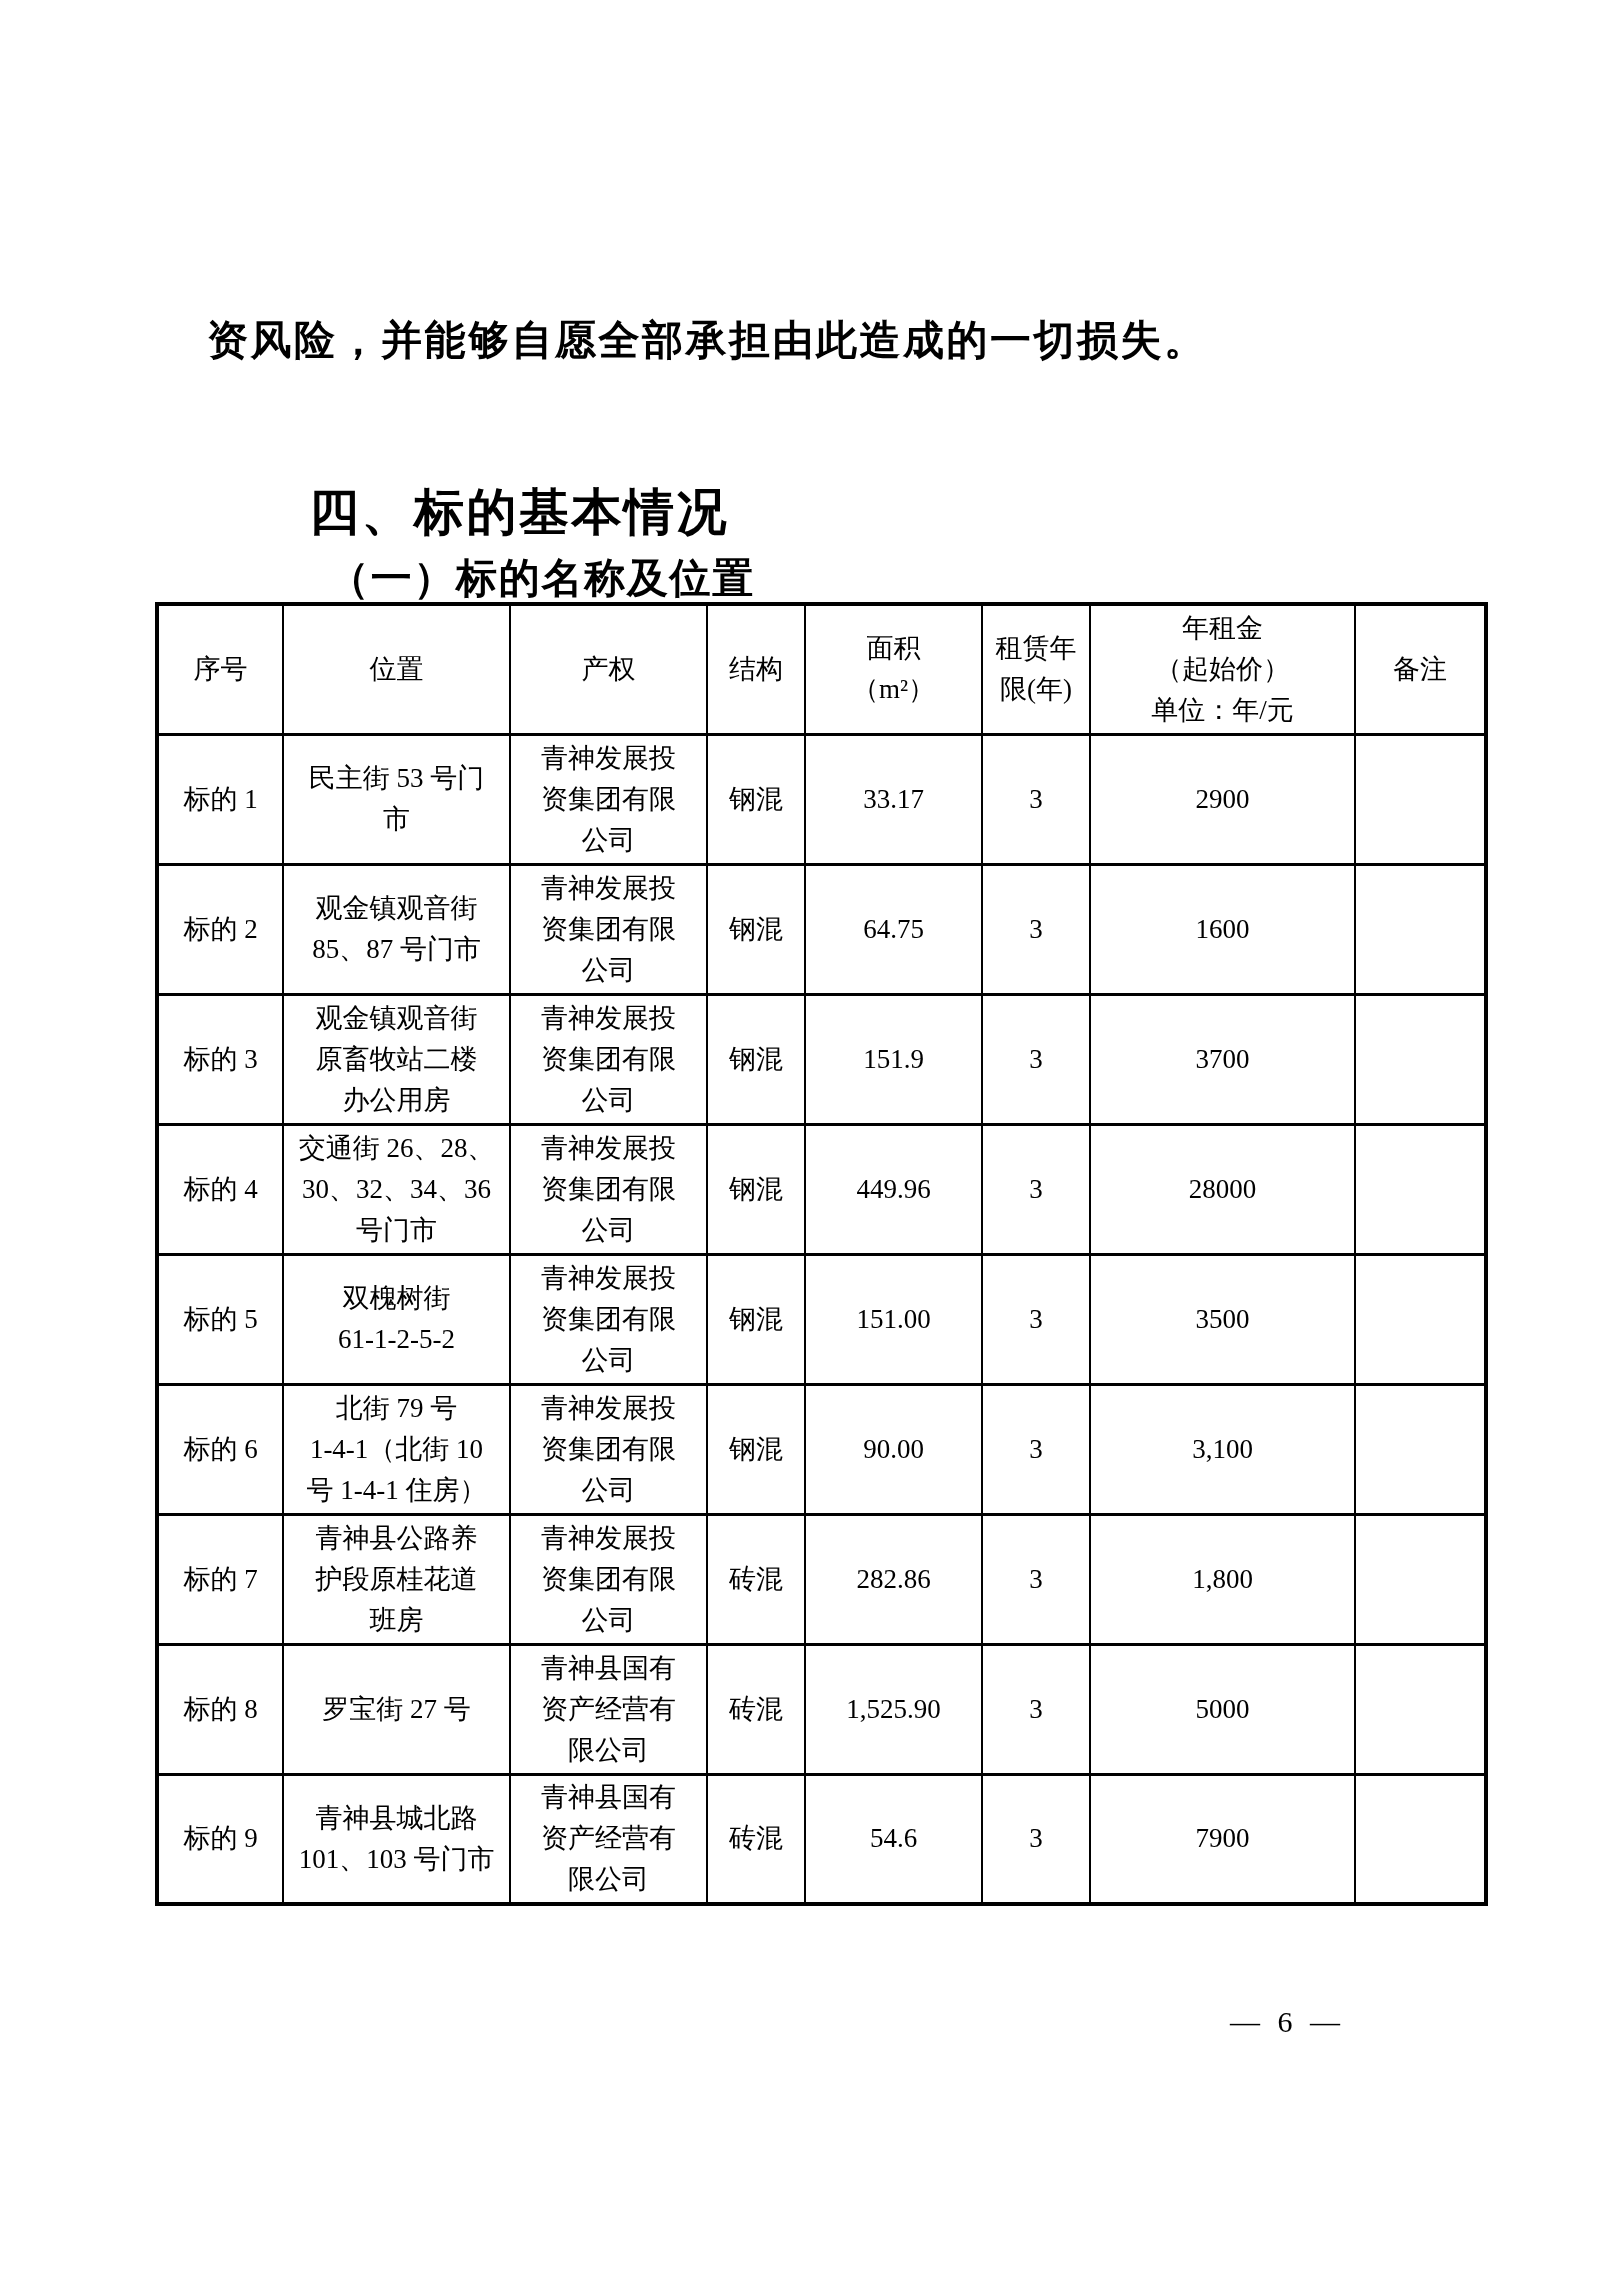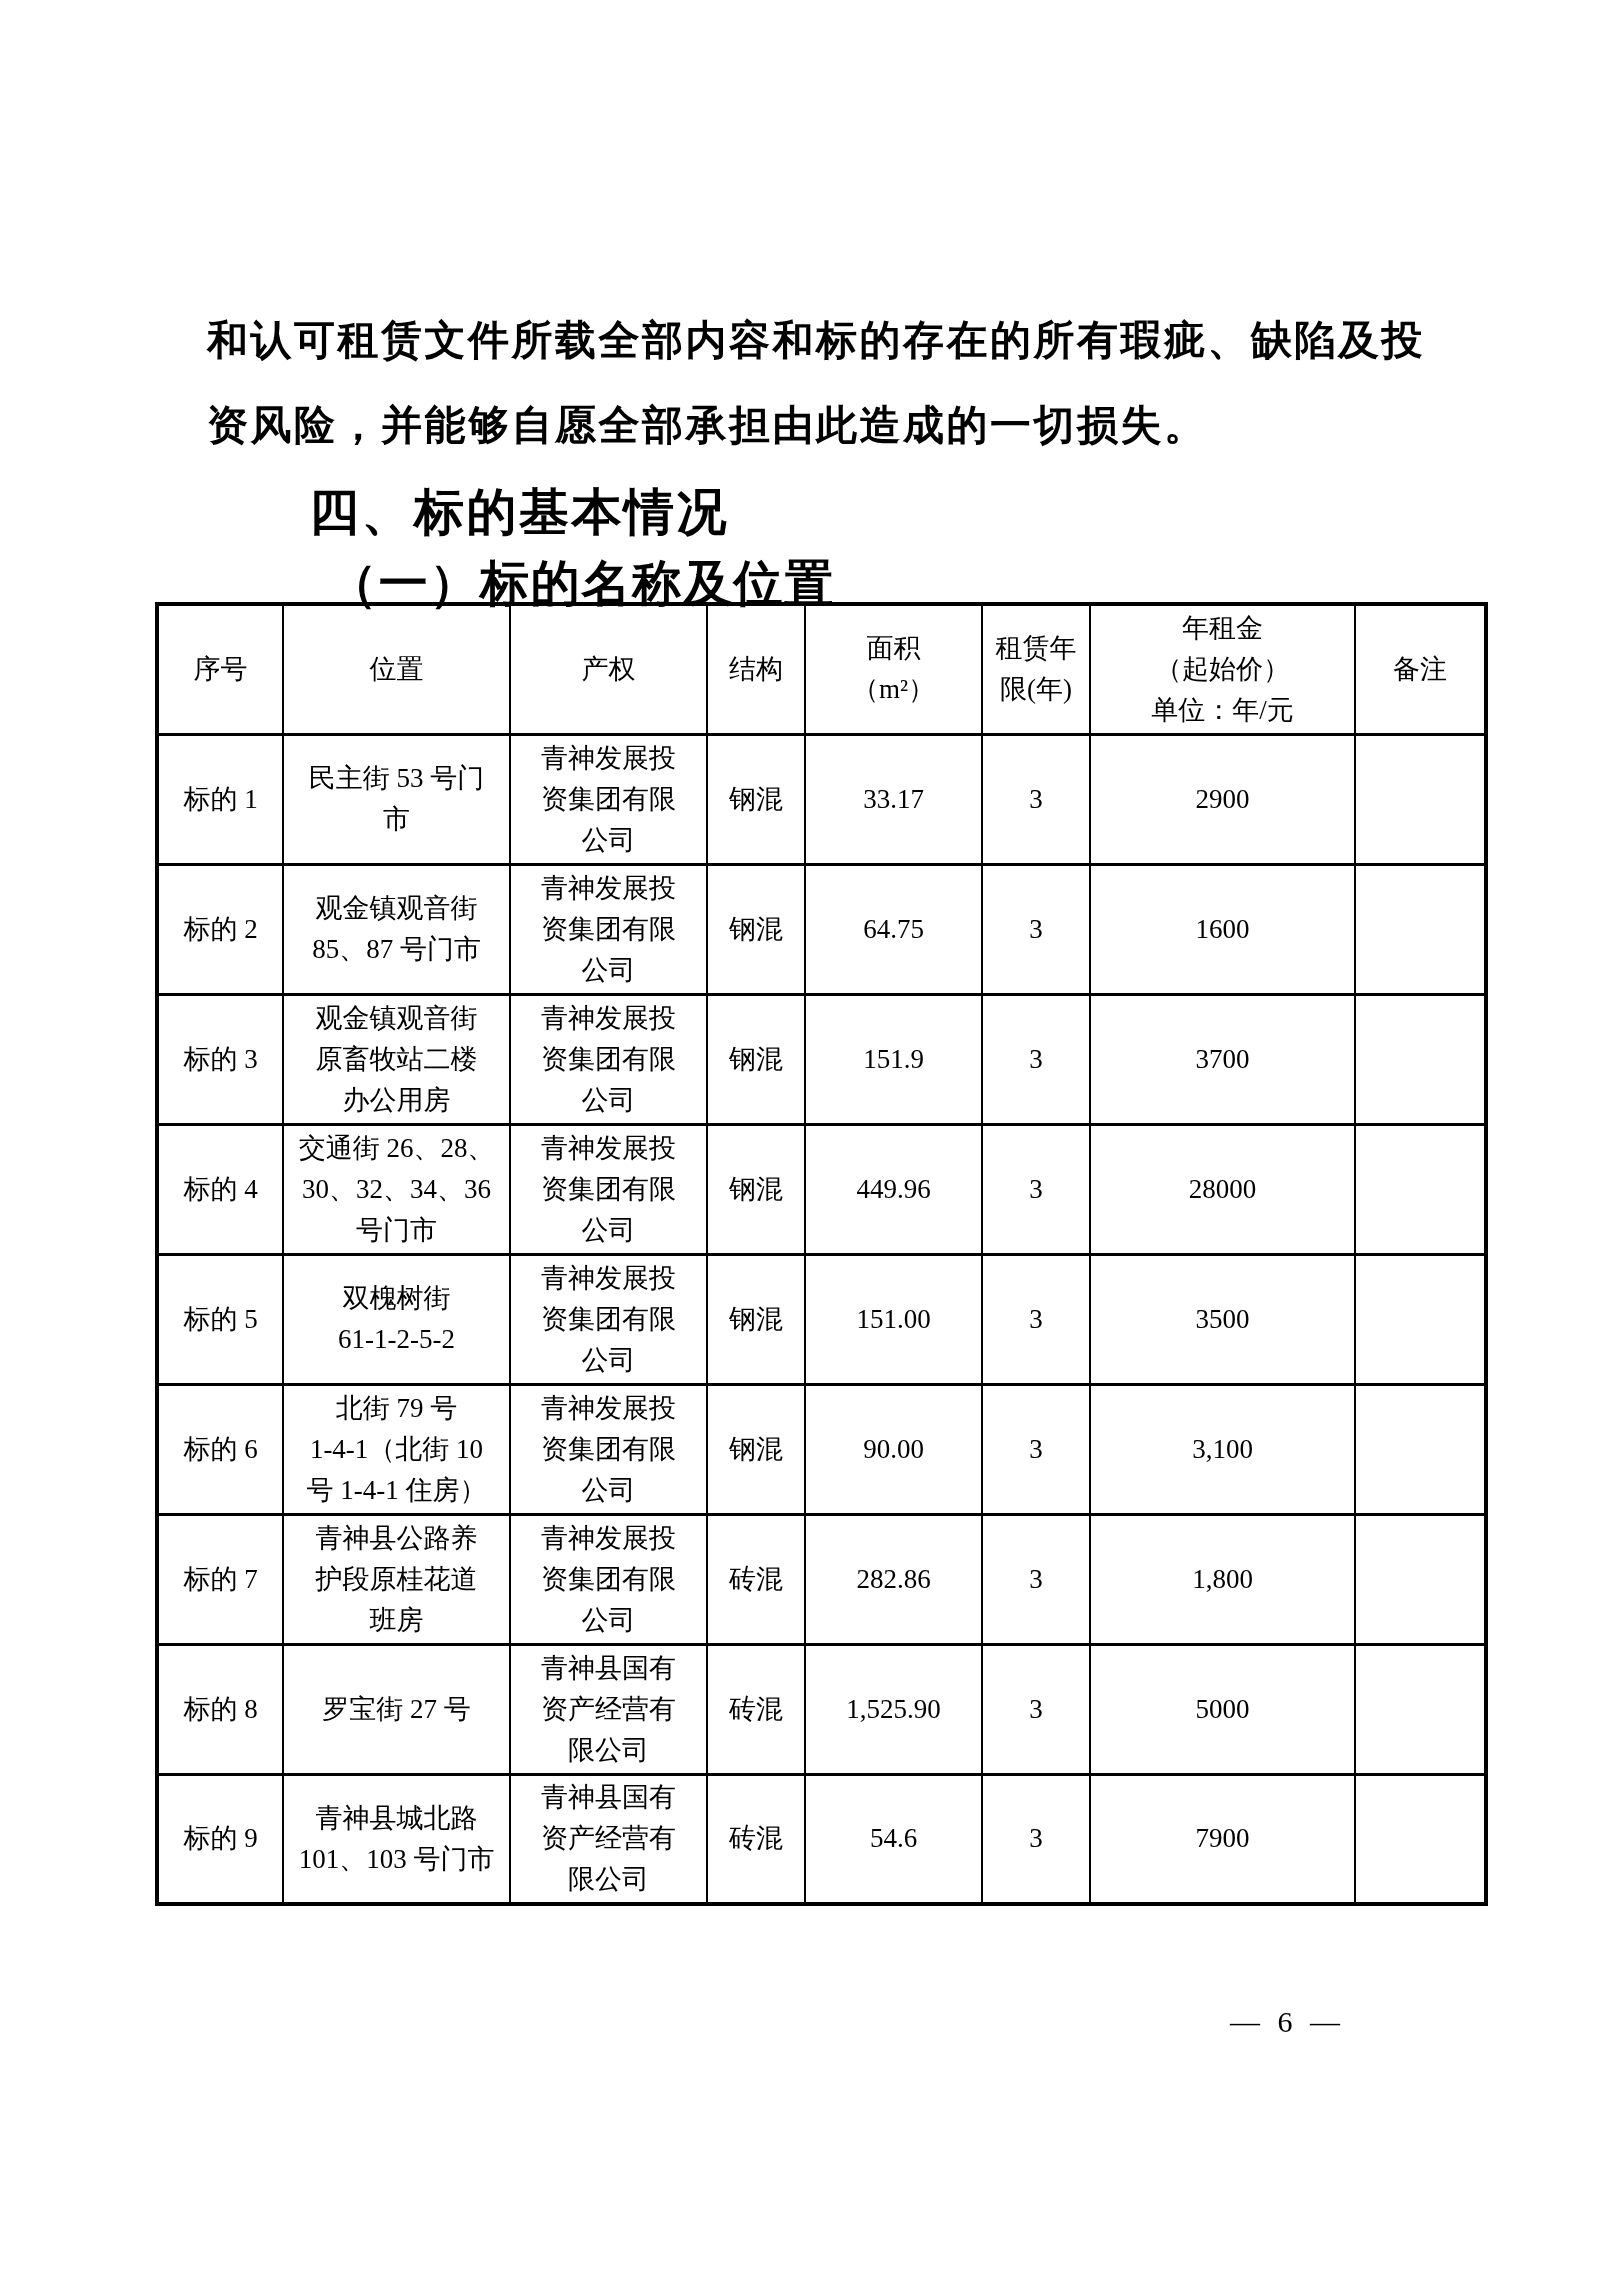--- a/index.html
+++ b/index.html
@@ -34,21 +34,21 @@
     font-size: 50px;
     letter-spacing: 2.5px;
     white-space: nowrap;
   }
   .subheading {
     position: absolute;
     top: 551px;
     left: 328px;
     font-family: "Liberation Sans", sans-serif;
     font-weight: 700;
-    font-size: 49px;
+    font-size: 41px;
     letter-spacing: 1.7px;
     white-space: nowrap;
   }
   table.subject-table {
     position: absolute;
     left: 155px;
     top: 602px;
     width: 1328px;
     border-collapse: collapse;
     table-layout: fixed;
@@ -79,21 +79,20 @@
     font-family: "Liberation Serif", serif;
     font-size: 30px;
     letter-spacing: 5px;
     white-space: nowrap;
   }
 </style>
 </head>
 <body>
 
 <div class="para">
-  <div>和认可租赁文件所载全部内容和标的存在的所有瑕疵、缺陷及投</div>
   <div>资风险，并能够自愿全部承担由此造成的一切损失。</div>
 </div>
 
 <div class="heading">四、标的基本情况</div>
 
 <div class="subheading">（一）标的名称及位置</div>
 
 <table class="subject-table">
   <colgroup>
     <col style="width:126px">

